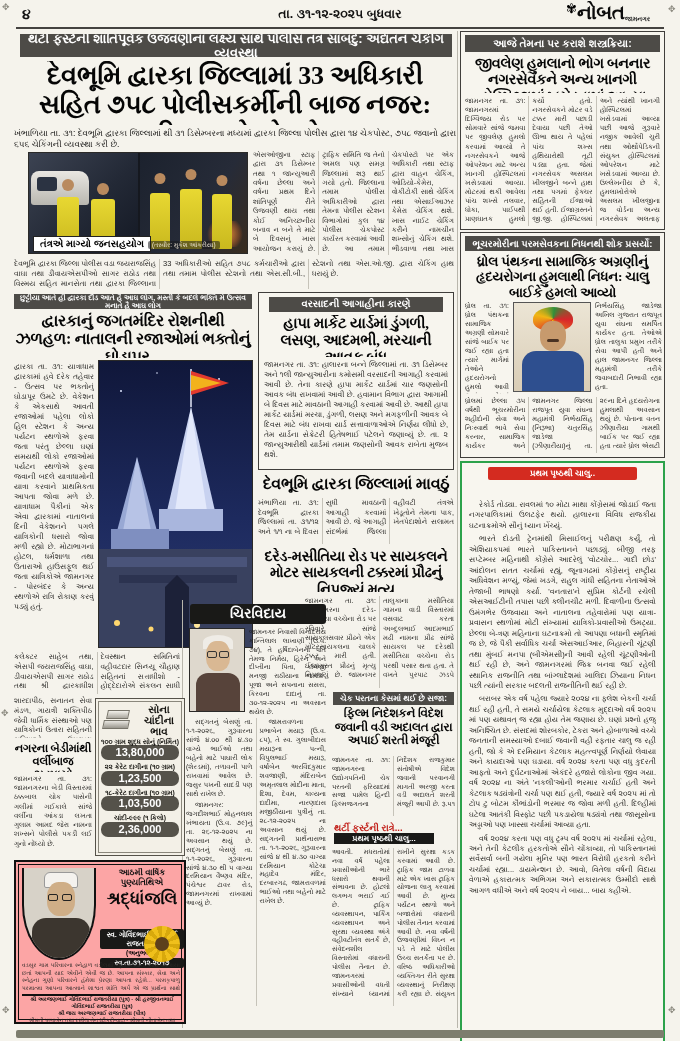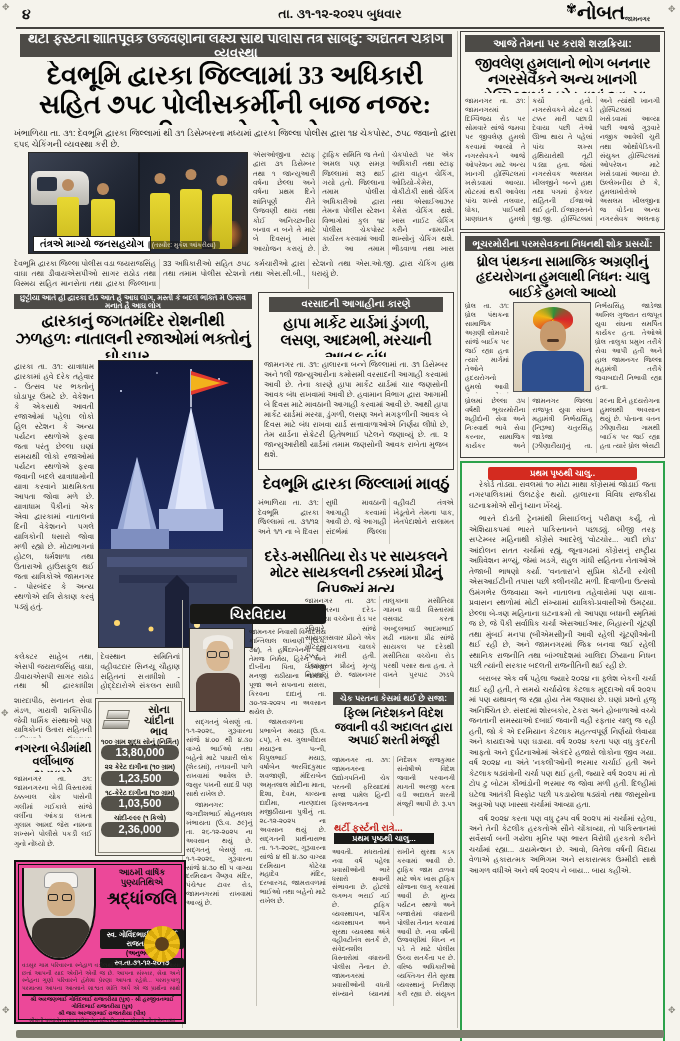--- a/index.html
+++ b/index.html
@@ -112,21 +112,21 @@
         <div class="abs" style="left:33px;top:36px;width:12px;height:3px;background:#4a3222;border-radius:2px"></div>
         <div class="abs" style="left:8px;top:48px;width:62px;height:42px;border-radius:14px 14px 0 0;background:#2e4f8f"></div>
       </div>
       <div class="abs bodytxt" style="left:130px;top:0;width:67px;height:92px;font-size:6.8px">નિર્ભયસિંહ જાડેજા અખિલ ગુજરાત રાજપૂત યુવા સંઘના સમર્પિત કાર્યકર હતા. તેઓએ ધ્રોલ તાલુકા પ્રમુખ તરીકે સેવા આપી હતી અને હાલ જામનગર જિલ્લા મહામંત્રી તરીકે જવાબદારી નિભાવી રહ્યા હતા.</div>
     </div>
     <div class="bodytxt cols3" style="margin:3px 4px;height:56px;font-size:6.8px;overflow:hidden">ધ્રોલમાં છેલ્લા ૩૫ વર્ષથી ભૂચરમોરીના શહીદોની સેવા અને નિઃસ્વાર્થ ભાવે સેવા કરનાર, સામાજિક કાર્યકર અને જામનગર જિલ્લા રાજપૂત યુવા સંઘના મહામંત્રી નિર્ભયસિંહ (નિરૂભા) ચતુરસિંહ જાડેજા (ઝીણારીયા)નું તા. ૨૯ના દિને હૃદયરોગના હુમલાથી અવસાન થયું છે. પોતાના વતન ઝીણારીયા ગામથી બાઈક પર જઈ રહ્યા હતા ત્યારે ધ્રોલ એસટી બસ સ્ટેન્ડ પાસે હાર્ટએટેક આવતા તેમનું નિધન થયું હતું. શરૂઆતમાં માત્ર થોડા જ લોકો આવતા હતા ત્યારથી લઈ આજે હજારોની મેદની ઉમટે છે, ત્યાં સુધી તેઓ કોઈપણ જાતના પ્રચારની ભૂખ વગર મૂકસેવક બની કાર્ય કરતા રહ્યા. નવું શહીદ સ્મારક બન્યા બાદ તેઓ દરરોજ મુલાકાત લેતા અને સ્મારકની જાળવણી અને વિકાસની સતત ચિંતા કરતા હતા. ૨૦૧૯માં ૨૫૦૦ દીકરીઓની તલવાર રાસ વિશ્વ રેકોર્ડ હોય, ૨૦૨૨માં યોજાયેલ ઐતિહાસિક ભવ્ય સૂર્ય કથા હોય કે ૨૦૨૩માં ૫૦૦૦ યુવાનોની તલવારબાજીનો વિશ્વ રેકોર્ડ હોય, આ તમામ કાર્યક્રમોના આયોજન પાછળ તેઓ મુખ્ય રહ્યા હતા.</div>
   </div>
 
   <div class="abs greenbox" style="left:460px;top:461px;width:205px;height:731px">
     <div class="redbar" style="margin:4px 26px 0 26px">પ્રથમ પૃષ્ઠથી ચાલુ..</div>
-    <div class="smallp" style="margin:0 7px 0 7px;height:536px;overflow:hidden">
+    <div class="smallp" style="margin:20px 7px 0 7px;height:536px;overflow:hidden">
       <p>રેકોર્ડ તોડ્યા. રાવલમાં ૧૦ મોટા માથા કોંગ્રેસમાં જોડાઈ જતા નગરપાલિકામાં ઉલટફેર થયો. હાલારના વિવિધ રાજકીય ઘટનાક્રમોએ સૌનું ધ્યાન ખેંચ્યું.</p>
       <p>ભારતે દોડતી ટ્રેનમાંથી મિસાઈલનું પરીક્ષણ કર્યું, તો એશિયાકપમાં ભારતે પાકિસ્તાનને પછાડ્યું. બીજી તરફ સપ્ટેમ્બર મહિનાથી કોંગ્રેસે આદરેલું 'વોટચોર... ગાદી છોડ' આંદોલન સતત ચર્ચામાં રહ્યું, જૂનાગઢમાં કોંગ્રેસનું રાષ્ટ્રીય અધિવેશન મળ્યું, જેમાં ખડગે, રાહુલ ગાંધી સહિતના નેતાઓએ તેજાબી ભાષણો કર્યા. 'વનતારા'ને સુપ્રિમ કોર્ટની રચેલી એસઆઈટીની તપાસ પછી ક્લીનચીટ મળી. દિવાળીના ઉત્સવો ઉમંગભેર ઉજવાયા અને નાતાલના તહેવારોમાં પણ યાત્રા-પ્રવાસન સ્થળોમાં મોટી સંખ્યામાં યાત્રિકો-પ્રવાસીઓ ઉમટ્યા. છેલ્લા બે-ત્રણ મહિનાના ઘટનાક્રમો તો આપણા બધાની સ્મૃતિમાં જ છે, જે પૈકી સર્વાધિક ચર્ચા એસઆઈઆર, બિહારની ચૂંટણી તથા મુંબઈ મનપા (બીએમસી)ની આવી રહેલી ચૂંટણીઓની થઈ રહી છે, અને જામનગરમાં જિક્ર બનવા જઈ રહેલી સ્થાનિક રાજનીતિ તથા બાંગ્લાદેશમાં ખાલિદા ઝિયાના નિધન પછી ત્યાંની સરકાર બદલતી રાજનીતિની થઈ રહી છે.</p>
       <p>બરાબર એક વર્ષ પહેલા જ્યારે ૨૦૨૪ ના ફ્લેશ બેકની ચર્ચા થઈ રહી હતી, તે સમયે ચર્ચાયેલા કેટલાક મુદ્દાઓ વર્ષ ૨૦૨૫ માં પણ યથાવત્ જ રહ્યા હોય તેમ જણાય છે. ઘણાં પ્રશ્નો હજુ અનિશ્ચિત છે. સંસદમાં શોરબકોર, ટેકરા અને હોબાળાઓ વચ્ચે જનતાની સમસ્યાઓ દબાઈ જવાની વહી રફતાર ચાલુ જ રહી હતી, જો કે એ દરમિયાન કેટલાક મહત્ત્વપૂર્ણ નિર્ણયો લેવાયા અને કાયદાઓ પણ ઘડાયા. વર્ષ ૨૦૨૪ કરતા પણ વધુ કુદરતી આફતો અને દુર્ઘટનાઓમાં એકંદરે હજારો લોકોના જીવ ગયા. વર્ષ ૨૦૨૪ ના અંતે 'નકલી'ઓની ભરમાર ચર્ચાઈ હતી અને કેટલાક ષડ્યંત્રોની ચર્ચા પણ થઈ હતી, જ્યારે વર્ષ ૨૦૨૫ માં તો ટોપ ટુ બોટમ કૌભાંડોની ભરમાર જ જોવા મળી હતી. દિલ્હીમાં ઘટેલા આતંકી વિસ્ફોટ પછી પકડાયેલા ષડ્યંત્રો તથા જાસૂસોના અડ્ડાઓ પણ ખાસ્સા ચર્ચામાં આવ્યા હતા.</p>
       <p>વર્ષ ૨૦૨૪ કરતા પણ વધુ ટ્રમ્પ વર્ષ ૨૦૨૫ માં ચર્ચામાં રહેલા, અને તેની કેટલીક હરકતોએ સૌને ચોંકાવ્યા, તો પાકિસ્તાનમાં સર્વેસર્વા બની ગયેલા મુનિર પણ ભારત વિરોધી હરકતો કરીને ચર્ચામાં રહ્યા... ડાયમેન્શન છે. આવો, વિતેલા વર્ષની વિદાય વેળાએ હકારાત્મક અભિગમ અને સકારાત્મક ઉમ્મીદો સાથે આગળ વધીએ અને વર્ષ ૨૦૨૫ ને બાય... બાય કહીએ.</p>
     </div>
   </div>
 
   <div class="abs kicker" style="left:14px;top:294px;width:238px;height:15px;font-size:7.4px">છુટ્ટીયા આતે હી દ્વારકા દૌડ આતે હૈ આઘ લોગ, મસ્તી કે બદલે ભક્તિ મેં ઉત્સવ મનાતે હૈ આઘ લોગ</div>
   <div class="abs headline" style="left:14px;top:312px;width:238px;height:46px;font-size:16px">દ્વારકાનું જગતમંદિર રોશનીથી ઝળહળ: નાતાલની રજાઓમાં ભક્તોનું ઘોડાપૂર...</div>
   <div class="abs bodytxt" style="left:14px;top:362px;width:80px;height:284px;font-size:7.6px">દ્વારકા તા. ૩૧: યાત્રાધામ દ્વારકામાં હવે દરેક તહેવાર - ઉત્સવ પર ભક્તોનું ઘોડાપૂર ઉમટે છે. વેકેશન કે એકસાથે આવતી રજાઓમાં પહેલા લોકો હિલ સ્ટેશન કે અન્ય પર્યટન સ્થળોએ ફરવા જતા પરંતુ છેલ્લા ઘણાં સમયથી લોકો રજાઓમાં પર્યટન સ્થળોએ ફરવા જવાની બદલે યાત્રાધામોની યાત્રા કરવાને પ્રાથમિકતા આપતા જોવા મળે છે. યાત્રાધામ પૈકીનાં એક એવા દ્વારકામાં નાતાલનાં દિની વેકેશનને પગલે યાત્રિકોની ધસારો જોવા મળી રહ્યો છે. મોટાભાગનાં હોટલ, ધર્મશાળા તથા ઉતારાઓ હાઉસફૂલ થઈ જતા યાત્રિકોએ જામનગર - પોરબંદર કે અન્ય સ્થળોએ રાત્રિ રોકાણ કરવું પડ્યું હતું.</div>
@@ -170,21 +170,21 @@
   <div class="abs bodytxt cols3" style="left:258px;top:498px;width:196px;height:46px;font-size:7.2px">ખંભાળિયા તા. ૩૧: દેવભૂમિ દ્વારકા જિલ્લામાં તા. ૩૧/૧૨ અને ૧/૧ ના બે દિવસ સુધી માવઠાની આગાહી કરવામાં આવી છે. જે આગાહી સંદર્ભમાં જિલ્લા વહીવટી તંત્રએ ખેડૂતોને તેમના પાક, ખેતપેદાશોને સલામત રાખવા જાણકારી-સૂચના આપી છે.</div>
 
   <div class="abs headline" style="left:258px;top:548px;width:196px;height:44px;font-size:14.5px">દરેડ-મસીતિયા રોડ પર સાયકલને મોટર સાયકલની ટક્કરમાં પ્રૌઢનું નિપજ્યું મૃત્યુ</div>
   <div class="abs bodytxt cols2" style="left:305px;top:596px;width:149px;height:92px;font-size:7px">જામનગર તા. ૩૧: જામનગરના દરેડ-મસીતિયા વચ્ચેના રોડ પર રવિવારે સાંજે સાયકલસવાર પ્રૌઢને એક મોટરસાયકલના ચાલકે ટક્કર મારી હતી. ઈજાગ્રસ્ત પ્રૌઢનું મૃત્યુ નિપજ્યું છે. જામનગર તાલુકાના મસીતિયા ગામના વાડી વિસ્તારમાં વસવાટ કરતા અબ્દુલભાઈ આદમભાઈ મઢી નામના પ્રૌઢ સાંજે સાયકલ પર દરેડથી મસીતિયા વચ્ચેના રોડ પરથી પસાર થતા હતા. તે વખતે પુરપાટ ઝડપે આવેલા મોટરસાયકલ ચાલકે ટક્કર મારતા તેઓ પટકાયા હતા. આ અકસ્માતમાં માથાના ભાગે ગંભીર ઈજા થતા તેમનું મૃત્યુ નિપજ્યું હતું. બનાવ અંગે પોલીસે ગુનો નોંધી મોટરસાયકલ ચાલક સામે કાર્યવાહી હાથ ધરી છે.</div>
 
   <div class="abs kicker" style="left:333px;top:692px;width:121px;height:13px;font-size:8.3px">ચેક પરતના કેસમાં થઈ છે સજા:</div>
   <div class="abs headline" style="left:332px;top:707px;width:123px;height:46px;font-size:12px">ફિલ્મ નિર્દેશકને વિદેશ જવાની વડી અદાલત દ્વારા અપાઈ શરતી મંજૂરી</div>
   <div class="abs bodytxt cols2" style="left:332px;top:756px;width:123px;height:60px;font-size:6.7px">જામનગર તા. ૩૧: જામનગરના ઉદ્યોગપતિની ચેક પરતની ફરિયાદમાં સજા પામેલ હિન્દી ફિલ્મજગતના નિર્દેશક રાજકુમાર સંતોષીએ વિદેશ જવાની પરવાનગી માગતી અરજી કરતા વડી અદાલતે શરતી મંજૂરી આપી છે. રૂ.૫૧ લાખ ભરપાઈ કરવાની શરતે વિદેશ જવા પરવાનગી અપાઈ છે.</div>
 
   <div class="vrule" style="left:182px;top:600px;height:428px"></div>
-  <div class="abs blackbar" style="left:190px;top:604px;width:136px;height:20px;font-size:14px;line-height:20px;border-radius:3px;font-family:Liberation Sans, sans-serif">ચિરવિદાય</div>
+  <div class="abs blackbar" style="left:190px;top:604px;width:136px;height:20px;font-size:14px;line-height:20px;border-radius:3px;font-family:Liberation Serif, serif">ચિરવિદાય</div>
 
   <div class="abs photo-frame" style="left:189px;top:628px;width:56px;height:84px;background:#ded8cd">
     <div class="abs" style="left:13px;top:6px;width:30px;height:14px;border-radius:50% 50% 0 0;background:#efece6"></div>
     <div class="abs" style="left:16px;top:12px;width:24px;height:30px;border-radius:42%;background:#d9b893"></div>
     <div class="abs" style="left:17px;top:22px;width:10px;height:7px;border:1px solid #333;border-radius:2px;background:rgba(200,190,170,.3)"></div>
     <div class="abs" style="left:29px;top:22px;width:10px;height:7px;border:1px solid #333;border-radius:2px;background:rgba(200,190,170,.3)"></div>
     <div class="abs" style="left:6px;top:44px;width:44px;height:40px;border-radius:12px 12px 0 0;background:#57433a"></div>
   </div>
   <div class="abs bodytxt" style="left:249px;top:628px;width:77px;height:86px;font-size:6.7px">જામનગર નિવાસી વિનોદરાય કાન્તિલાલ લાખાણી (ઉ.વ. ૭૪), તે હર્ષિદાબેનના પતિ તેમજ નિર્મય, હિરેન અને દીપ્તીના પિતા, કાનજી મનજી રાઠીયાના જમાઈ, પૂજા અને સપનાના સસરા, કિરવના દાદાનું તા. ૩૦-૧૨-૨૦૨૫ ના અવસાન થયેલ છે.</div>
 
@@ -213,21 +213,21 @@
     <div class="ratelabel">૧૦૦ ગ્રામ શુદ્ધ સોનું (નિર્મિત)</div>
     <div class="ratebar">13,80,000</div>
     <div class="ratelabel" style="margin-top:3px">૨૨ કેરેટ દાગીના (૧૦ ગ્રામ)</div>
     <div class="ratebar">1,23,500</div>
     <div class="ratelabel" style="margin-top:3px">૧૮-કેરેટ દાગીના (૧૦ ગ્રામ)</div>
     <div class="ratebar">1,03,500</div>
     <div class="ratelabel" style="margin-top:3px">ચાંદી-૯૯૯ (૧ કિલો)</div>
     <div class="ratebar">2,36,000</div>
   </div>
 
-  <div class="abs" style="left:14px;top:860px;width:172px;height:164px;border:2px solid #111;outline:1px solid #111;outline-offset:-5px;background:#ec4899">
+  <div class="abs" style="left:14px;top:860px;width:172px;height:164px;border:2px solid #111;outline:1px solid #111;outline-offset:-5px;background:#fca5a5">
     <div class="abs" style="left:6px;top:6px;width:74px;height:92px;border-radius:0 0 50% 50%/0 0 60% 60%;border:2.5px solid #111;border-top:none;background:#d7d2c8;overflow:hidden">
       <div class="abs" style="left:20px;top:4px;width:34px;height:16px;border-radius:6px 6px 2px 2px;background:#f4f2ee;border:1px solid #999"></div>
       <div class="abs" style="left:23px;top:14px;width:28px;height:34px;border-radius:42%;background:#cfae87"></div>
       <div class="abs" style="left:24px;top:26px;width:10px;height:7px;border:1px solid #222;border-radius:2px"></div>
       <div class="abs" style="left:38px;top:26px;width:10px;height:7px;border:1px solid #222;border-radius:2px"></div>
       <div class="abs" style="left:8px;top:50px;width:58px;height:42px;border-radius:14px 14px 0 0;background:#3c362f"></div>
     </div>
     <div class="abs" style="left:84px;top:6px;width:84px;text-align:center">
       <div style="font-size:8.5px;font-weight:bold;color:#111;line-height:1.15">આઠમી વાર્ષિક પુણ્યતિથિએ</div>
       <div style="font-size:17px;font-weight:bold;color:#0a0a0a;font-family:'Liberation Serif',serif;margin-top:1px">શ્રદ્ધાંજલિ</div>

